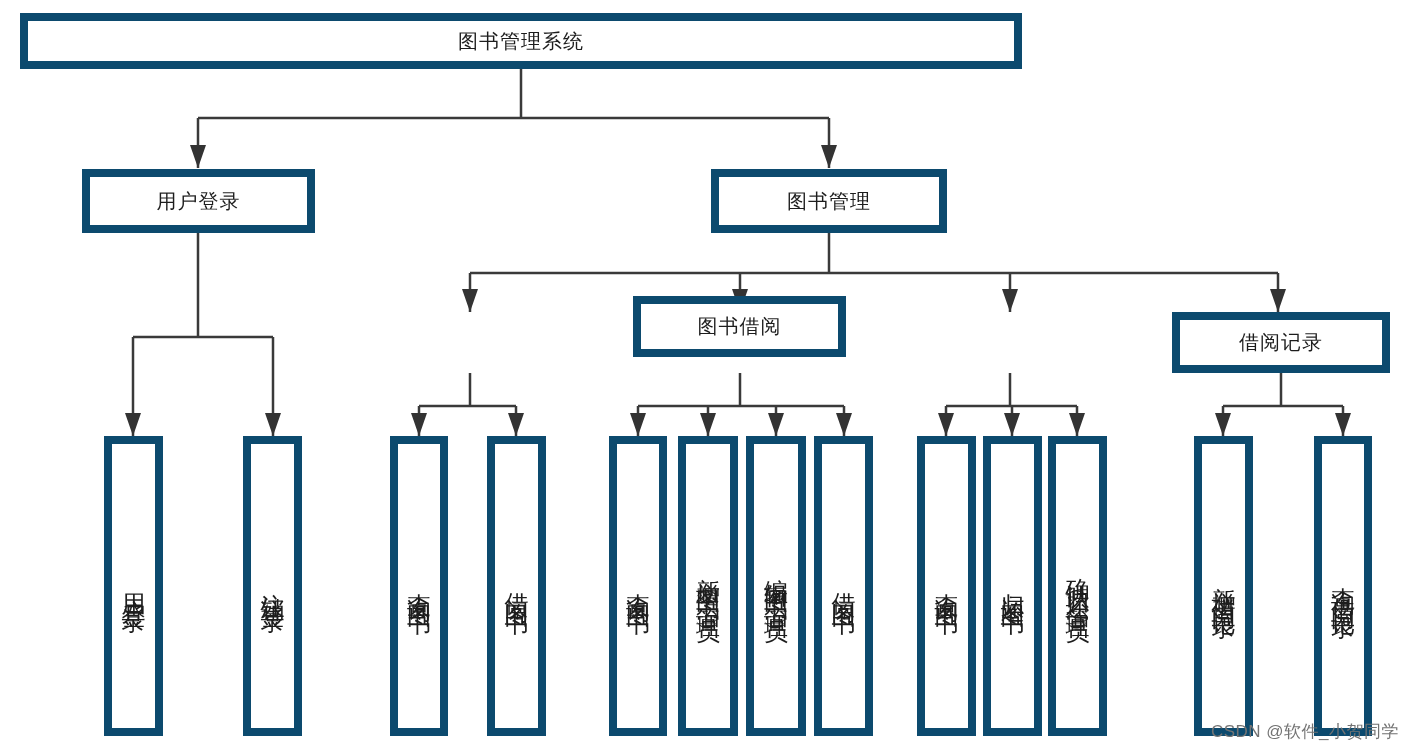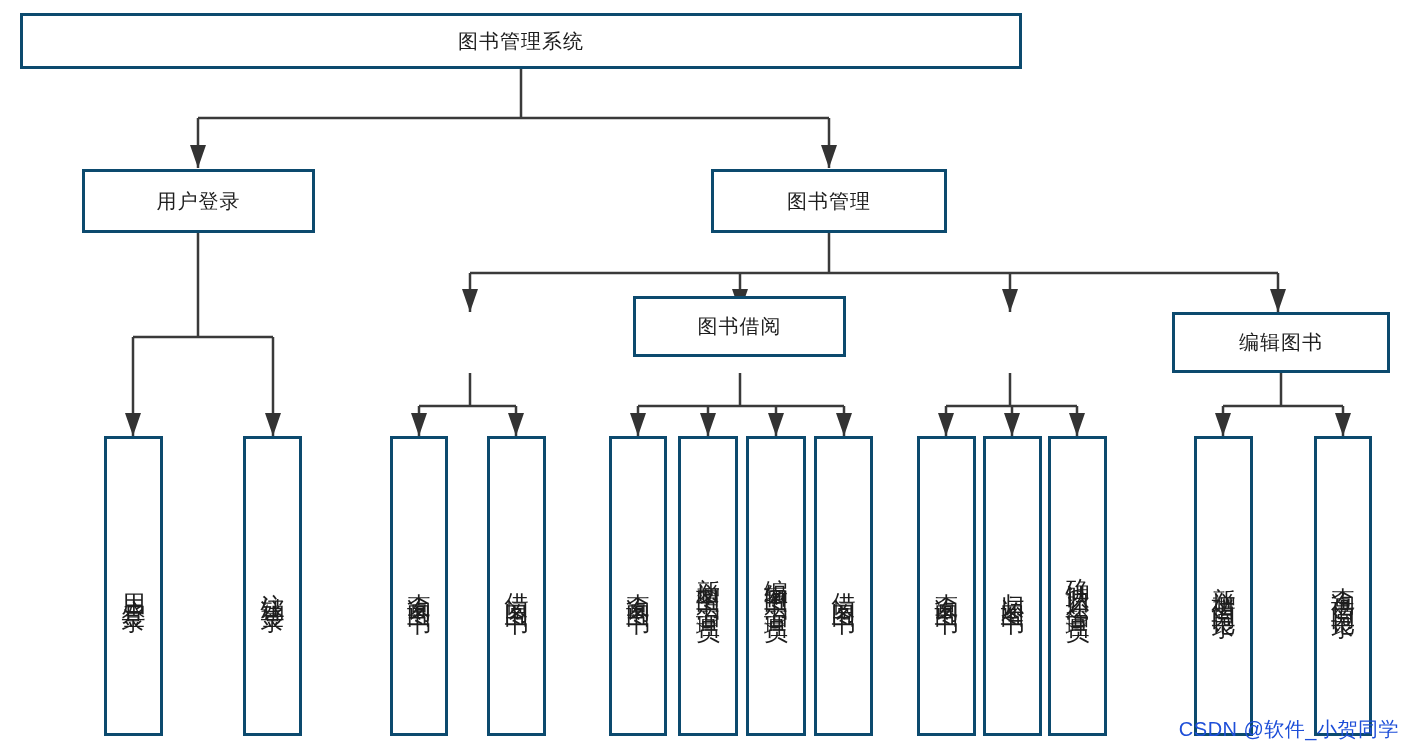--- a/index.html
+++ b/index.html
@@ -14,21 +14,21 @@
   }
   svg.wires {
     position: absolute;
     left: 0; top: 0;
     width: 1405px; height: 747px;
     z-index: 1;
   }
   .node {
     position: absolute;
     background: #ffffff;
-    border: 3px solid #0c4a6e;
+    border: 8px solid #0c4a6e;
     box-sizing: border-box;
     display: flex;
     align-items: center;
     justify-content: center;
     z-index: 2;
   }
   .node.h {
     font-size: 20px;
     letter-spacing: 1px;
     white-space: nowrap;
@@ -38,23 +38,23 @@
     text-orientation: mixed;
     font-size: 24px;
     letter-spacing: 6px;
     line-height: 1;
     white-space: nowrap;
   }
   .watermark {
     position: absolute;
     right: 6px;
     bottom: 4px;
-    font-size: 20px;
+    font-size: 17px;
     letter-spacing: 0.5px;
-    color: #1d4ed8;
+    color: #737373;
     z-index: 3;
     white-space: nowrap;
   }
 </style>
 </head>
 <body>
 
 <div class="stage">
 
   <svg class="wires" viewBox="0 0 1405 747" xmlns="http://www.w3.org/2000/svg">
@@ -99,21 +99,21 @@
       <line x1="1343" y1="406" x2="1343" y2="436" marker-end="url(#arw)"></line>
     </g>
   </svg>
 
   <div class="node h" style="left:20px; top:13px; width:1002px; height:56px">图书管理系统</div>
 
   <div class="node h" style="left:82px; top:169px; width:233px; height:64px">用户登录</div>
   <div class="node h" style="left:711px; top:169px; width:236px; height:64px">图书管理</div>
 
   <div class="node h" style="left:633px; top:296px; width:213px; height:61px">图书借阅</div>
-  <div class="node h" style="left:1172px; top:312px; width:218px; height:61px">编辑图书</div>
+  <div class="node h" style="left:1172px; top:312px; width:218px; height:61px">借阅记录</div>
 
   <div class="node v" style="left:104px; top:436px; width:59px; height:300px">
     <span class="vtext">用户登录</span>
   </div>
   <div class="node v" style="left:243px; top:436px; width:59px; height:300px">
     <span class="vtext">注销登录</span>
   </div>
 
   <div class="node v" style="left:390px; top:436px; width:58px; height:300px">
     <span class="vtext">查询图书</span>

